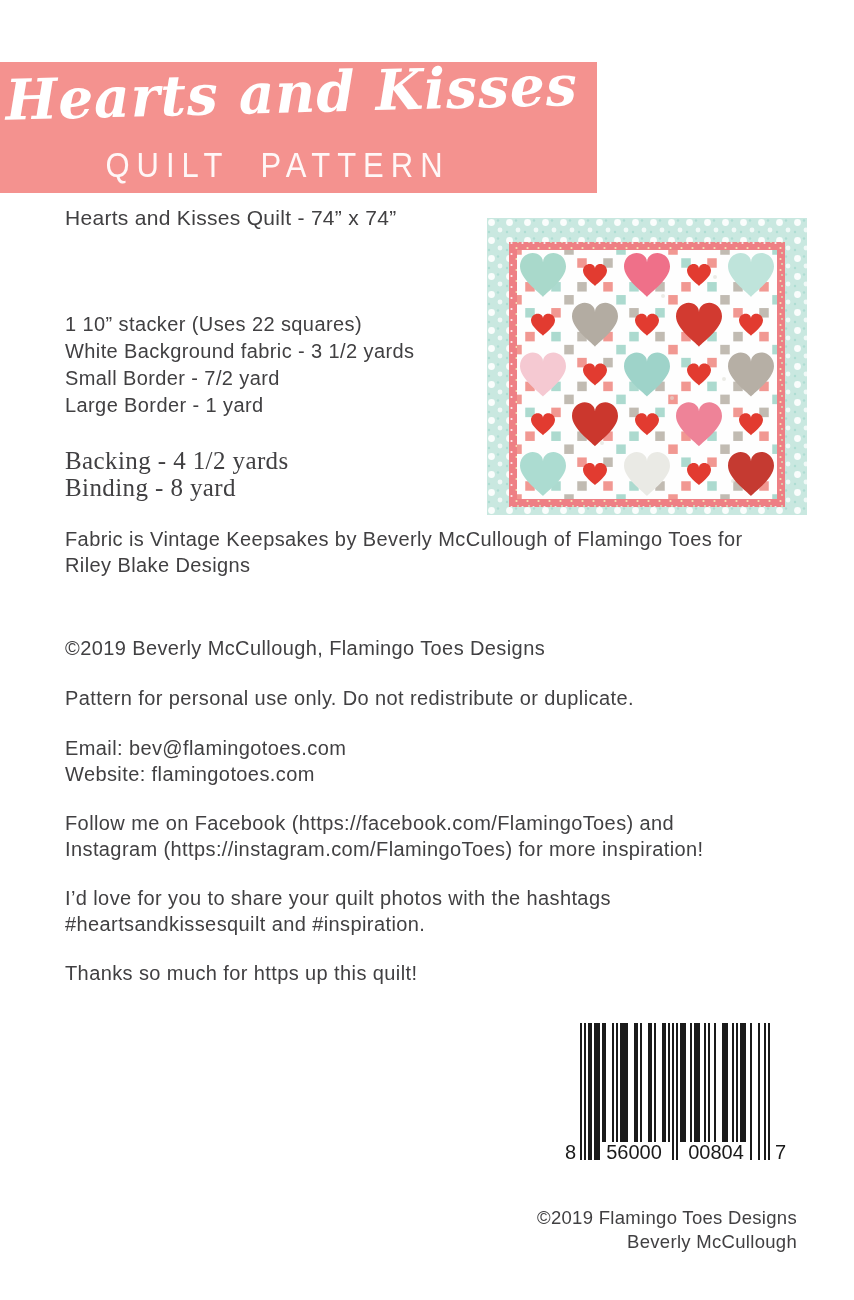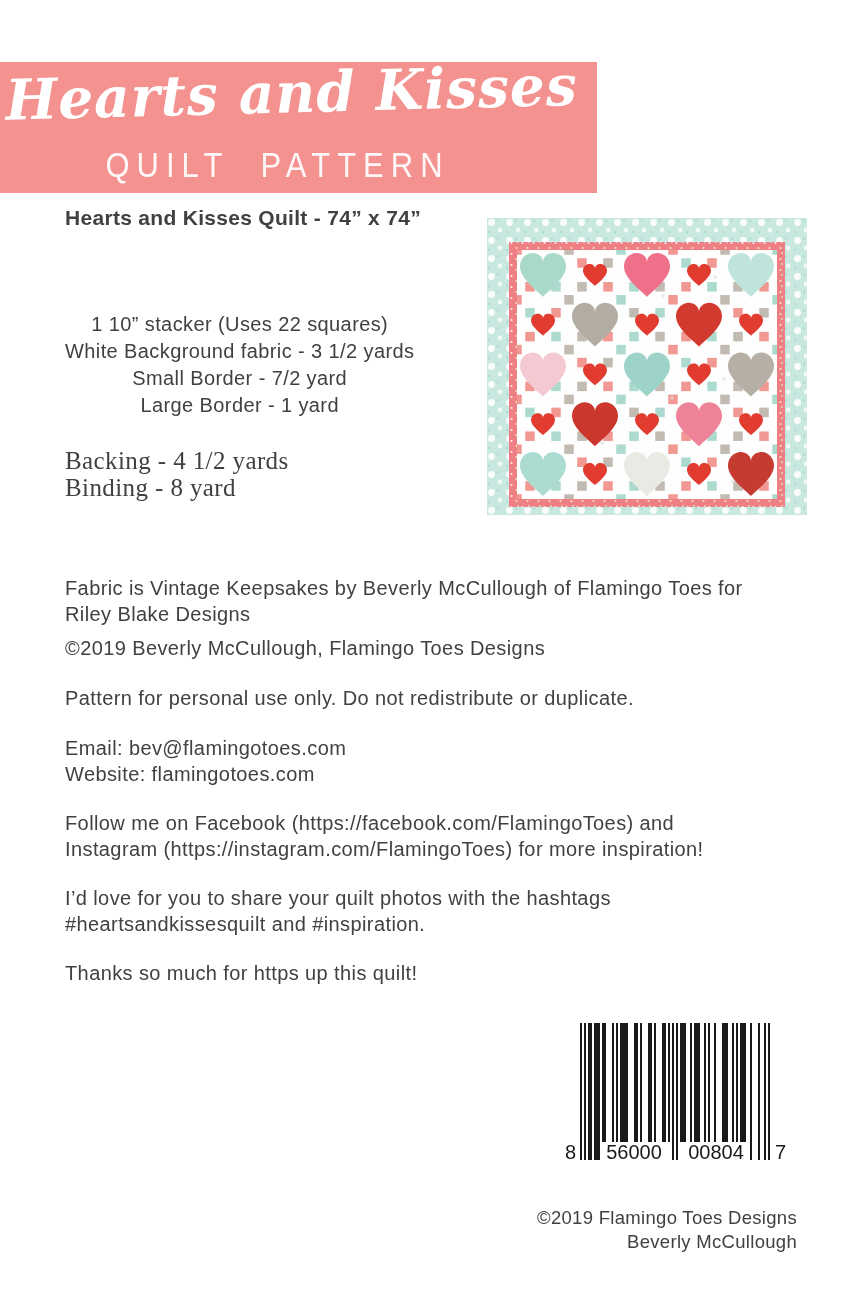--- a/index.html
+++ b/index.html
@@ -10,27 +10,27 @@
   .banner{position:absolute;left:0;top:62px;width:597px;height:131px;}
   .banner-title{position:absolute;left:0;top:-2px;width:530px;text-align:center;
         font-family:"DejaVu Serif",serif;font-style:italic;font-weight:bold;
         font-size:56px;color:#ffffff;transform:rotate(-1.5deg) scaleX(0.98);
         letter-spacing:1px;white-space:nowrap;}
   .banner-subtitle{position:absolute;left:0;top:84px;width:555px;text-align:center;
         font-size:31px;color:rgba(255,255,255,0.93);letter-spacing:7px;word-spacing:16px;
         transform:scaleY(1.12);transform-origin:top center;font-weight:300;white-space:nowrap;}
 
   
-  .h1{position:absolute;left:65px;top:206px;font-size:21px;font-weight:bold;letter-spacing:0.3px;}
+  .h1{position:absolute;left:65px;top:206px;font-size:21px;font-weight:normal;letter-spacing:0.3px;}
   .h2{position:absolute;left:65px;top:257px;font-size:21px;font-weight:bold;letter-spacing:0.3px;}
-  .fabric-list{position:absolute;left:65px;top:311px;font-size:20px;line-height:27px;letter-spacing:0.4px;text-align:center;}
+  .fabric-list{position:absolute;left:65px;top:311px;font-size:20px;line-height:27px;letter-spacing:0.4px;}
   .backing-list{position:absolute;left:65px;top:447px;font-size:25px;line-height:27px;letter-spacing:0.4px;font-family:Liberation Serif, serif;}
 
   .para{position:absolute;left:65px;font-size:20px;line-height:25.5px;letter-spacing:0.4px;white-space:nowrap;}
-  .p1{top:576px;} .p2{top:636px;} .p3{top:686px;} .p4{top:736px;}
+  .p1{top:527px;} .p2{top:636px;} .p3{top:686px;} .p4{top:736px;}
   .p5{top:811px;} .p6{top:886px;} .p7{top:961px;}
 
   
   .quilt{position:absolute;left:487px;top:218px;width:320px;height:297px;}
   .quilt svg{display:block;}
 
   
   .barcode{position:absolute;left:562px;top:1023px;width:240px;height:145px;}
 
   

